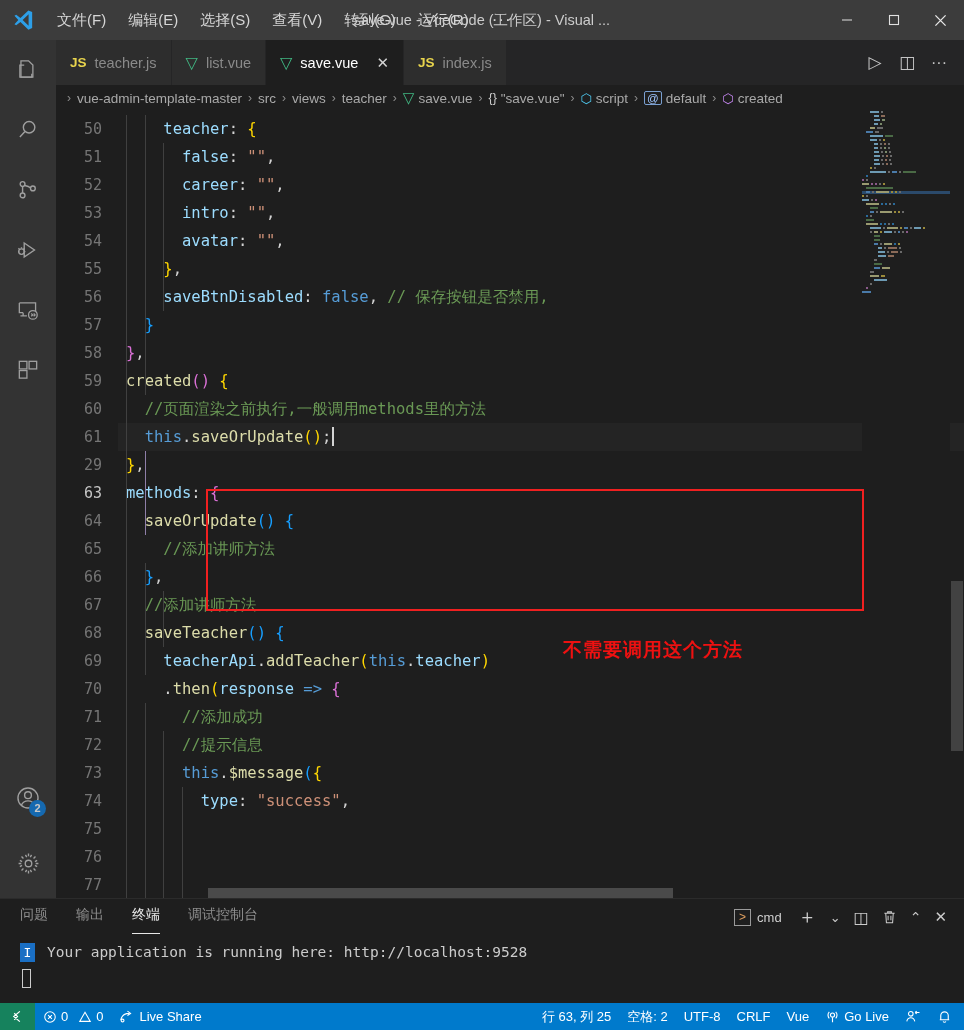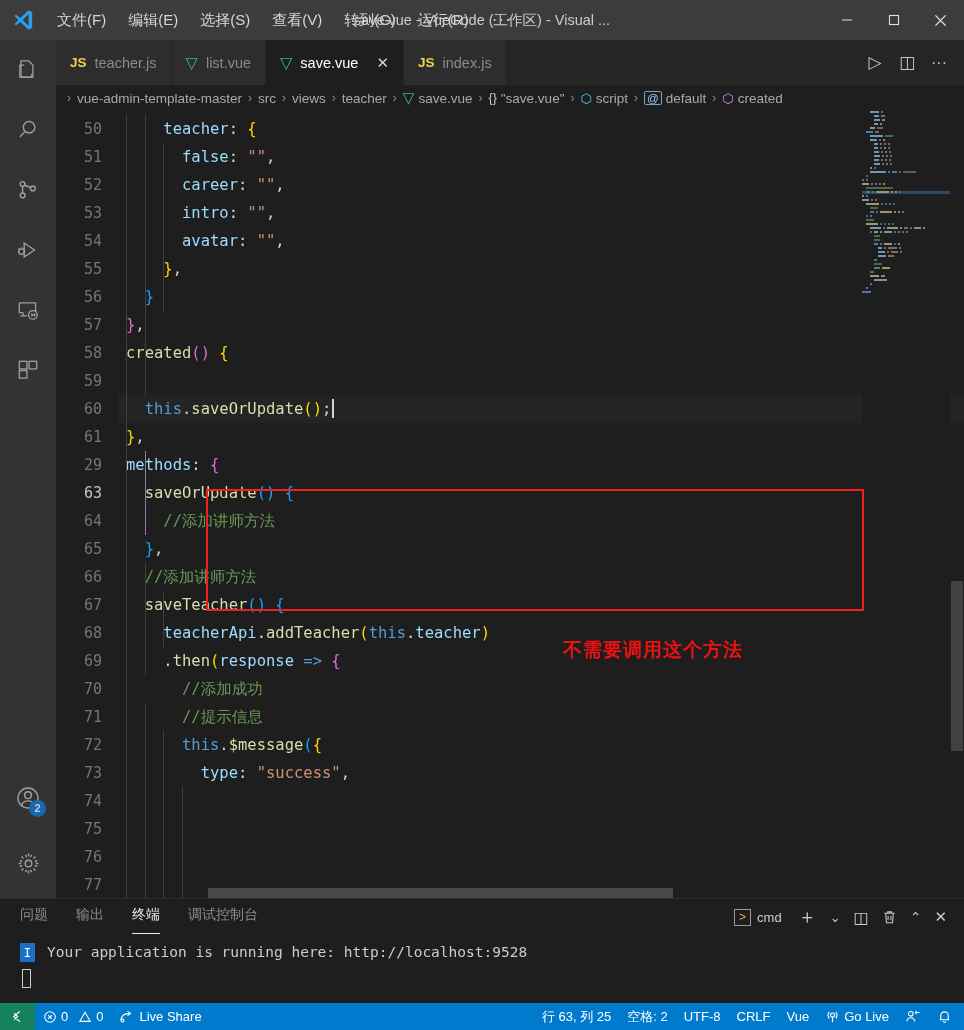--- a/index.html
+++ b/index.html
@@ -358,24 +358,25 @@
             <div>76</div>
             <div>77</div>
           </div>
         <div class="codearea" id="codearea">
             <div class="cline"><span>    </span><span class="t-prop">teacher</span><span class="t-pun">: </span><span class="t-br1">{</span></div>
             <div class="cline"><span>      </span><span class="t-prop">false</span><span class="t-pun">: </span><span class="t-str">""</span><span class="t-pun">,</span></div>
             <div class="cline"><span>      </span><span class="t-prop">career</span><span class="t-pun">: </span><span class="t-str">""</span><span class="t-pun">,</span></div>
             <div class="cline"><span>      </span><span class="t-prop">intro</span><span class="t-pun">: </span><span class="t-str">""</span><span class="t-pun">,</span></div>
             <div class="cline"><span>      </span><span class="t-prop">avatar</span><span class="t-pun">: </span><span class="t-str">""</span><span class="t-pun">,</span></div>
             <div class="cline"><span>    </span><span class="t-br1">}</span><span class="t-pun">,</span></div>
+            <div class="cline"><span>    </span><span class="t-prop">saveBtnDisabled</span><span class="t-pun">: </span><span class="t-key">false</span><span class="t-pun">, </span><span class="t-cmt">// 保存按钮是否禁用,</span></div>
             <div class="cline"><span>  </span><span class="t-br3">}</span></div>
             <div class="cline"><span></span><span class="t-br2">}</span><span class="t-pun">,</span></div>
             <div class="cline"><span></span><span class="t-fn">created</span><span class="t-br2">(</span><span class="t-br2">)</span><span class="t-pun"> </span><span class="t-br1">{</span></div>
-            <div class="cline"><span>  </span></div>
+            <div class="cline"><span>  </span><span class="t-cmt">//页面渲染之前执行,一般调用methods里的方法</span></div>
             <div class="cline active"><span>  </span><span class="t-this">this</span><span class="t-pun">.</span><span class="t-fn">saveOrUpdate</span><span class="t-br1">(</span><span class="t-br1">)</span><span class="t-pun">;</span><span style="display: inline-block; width: 1.5px; height: 19px; background: rgb(212, 212, 212); vertical-align: -4px; margin-left: 1px;"></span></div>
             <div class="cline"><span></span><span class="t-br1">}</span><span class="t-pun">,</span></div>
             <div class="cline"><span></span><span class="t-prop">methods</span><span class="t-pun">: </span><span class="t-br2">{</span></div>
             <div class="cline"><span>  </span><span class="t-fn">saveOrUpdate</span><span class="t-br3">(</span><span class="t-br3">)</span><span class="t-pun"> </span><span class="t-br3">{</span></div>
             <div class="cline"><span>    </span><span class="t-cmt">//添加讲师方法</span></div>
             <div class="cline"><span>  </span><span class="t-br3">}</span><span class="t-pun">,</span></div>
             <div class="cline"><span>  </span><span class="t-cmt">//添加讲师方法</span></div>
             <div class="cline"><span>  </span><span class="t-fn">saveTeacher</span><span class="t-br3">(</span><span class="t-br3">)</span><span class="t-pun"> </span><span class="t-br3">{</span></div>
             <div class="cline"><span>    </span><span class="t-prop">teacherApi</span><span class="t-pun">.</span><span class="t-fn">addTeacher</span><span class="t-br1">(</span><span class="t-this">this</span><span class="t-pun">.</span><span class="t-prop">teacher</span><span class="t-br1">)</span></div>
             <div class="cline"><span>    </span><span class="t-pun">.</span><span class="t-fn">then</span><span class="t-br1">(</span><span class="t-prop">response</span><span class="t-pun"> </span><span class="t-key">=&gt;</span><span class="t-pun"> </span><span class="t-br2">{</span></div>

